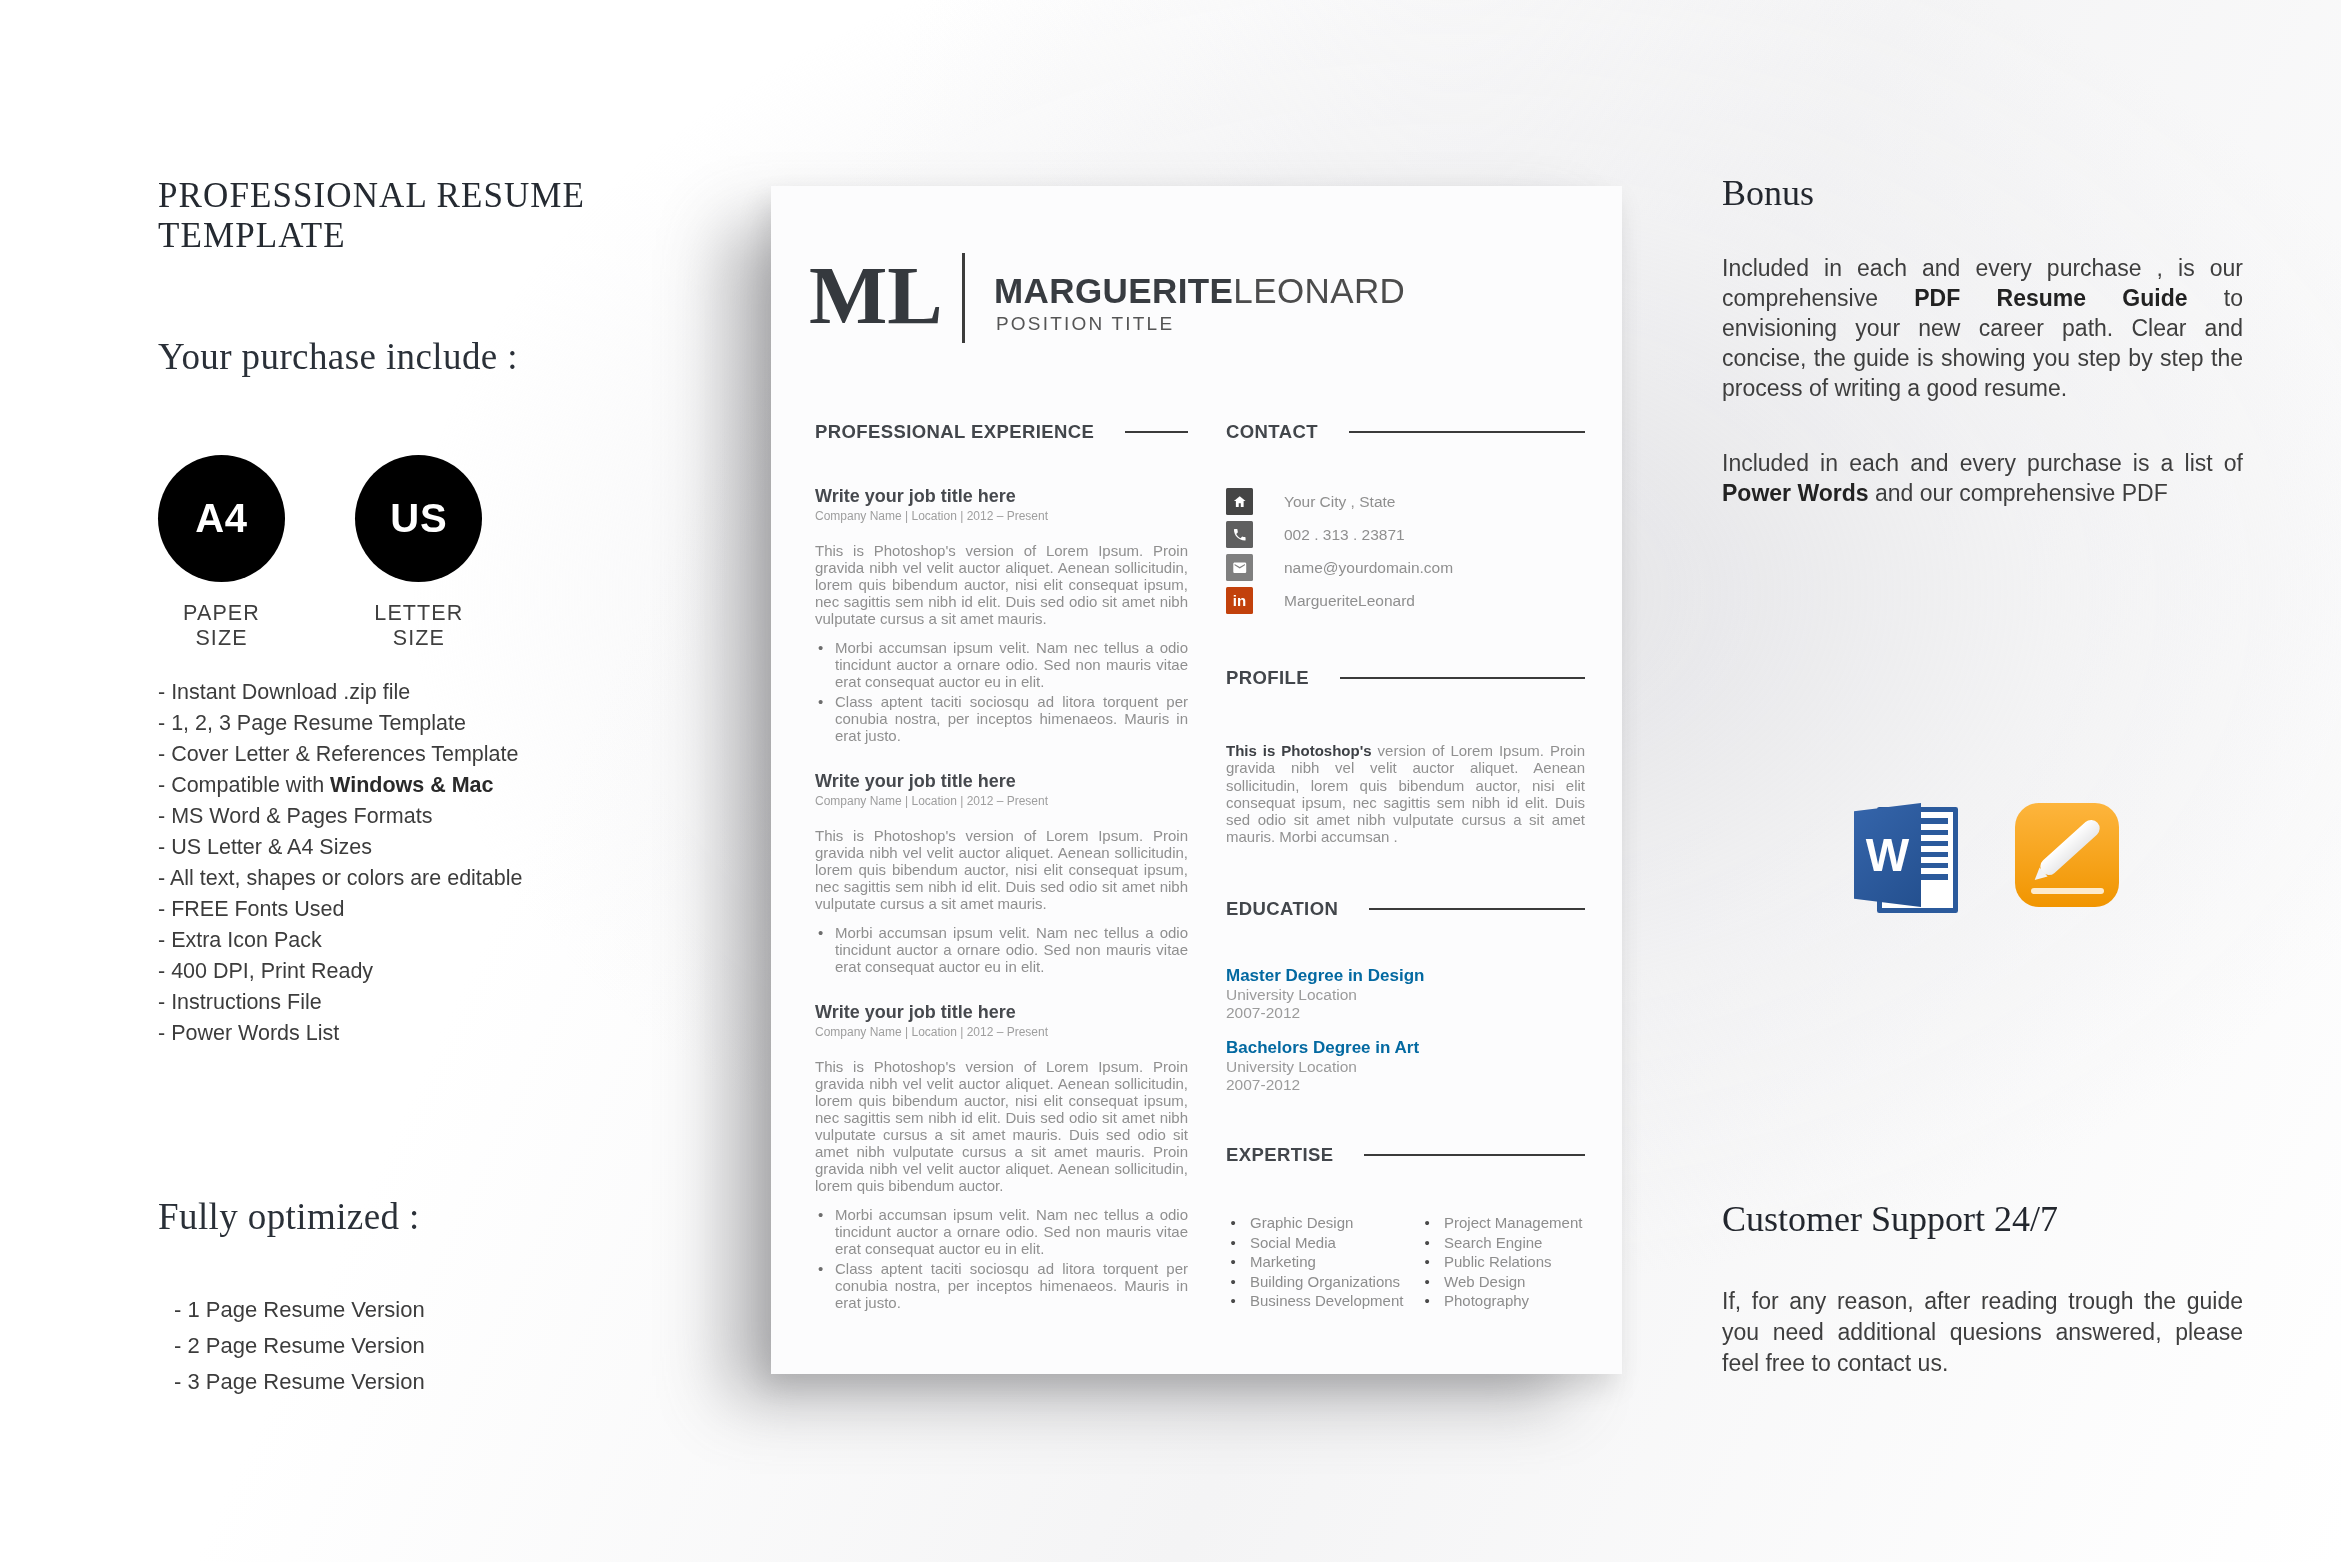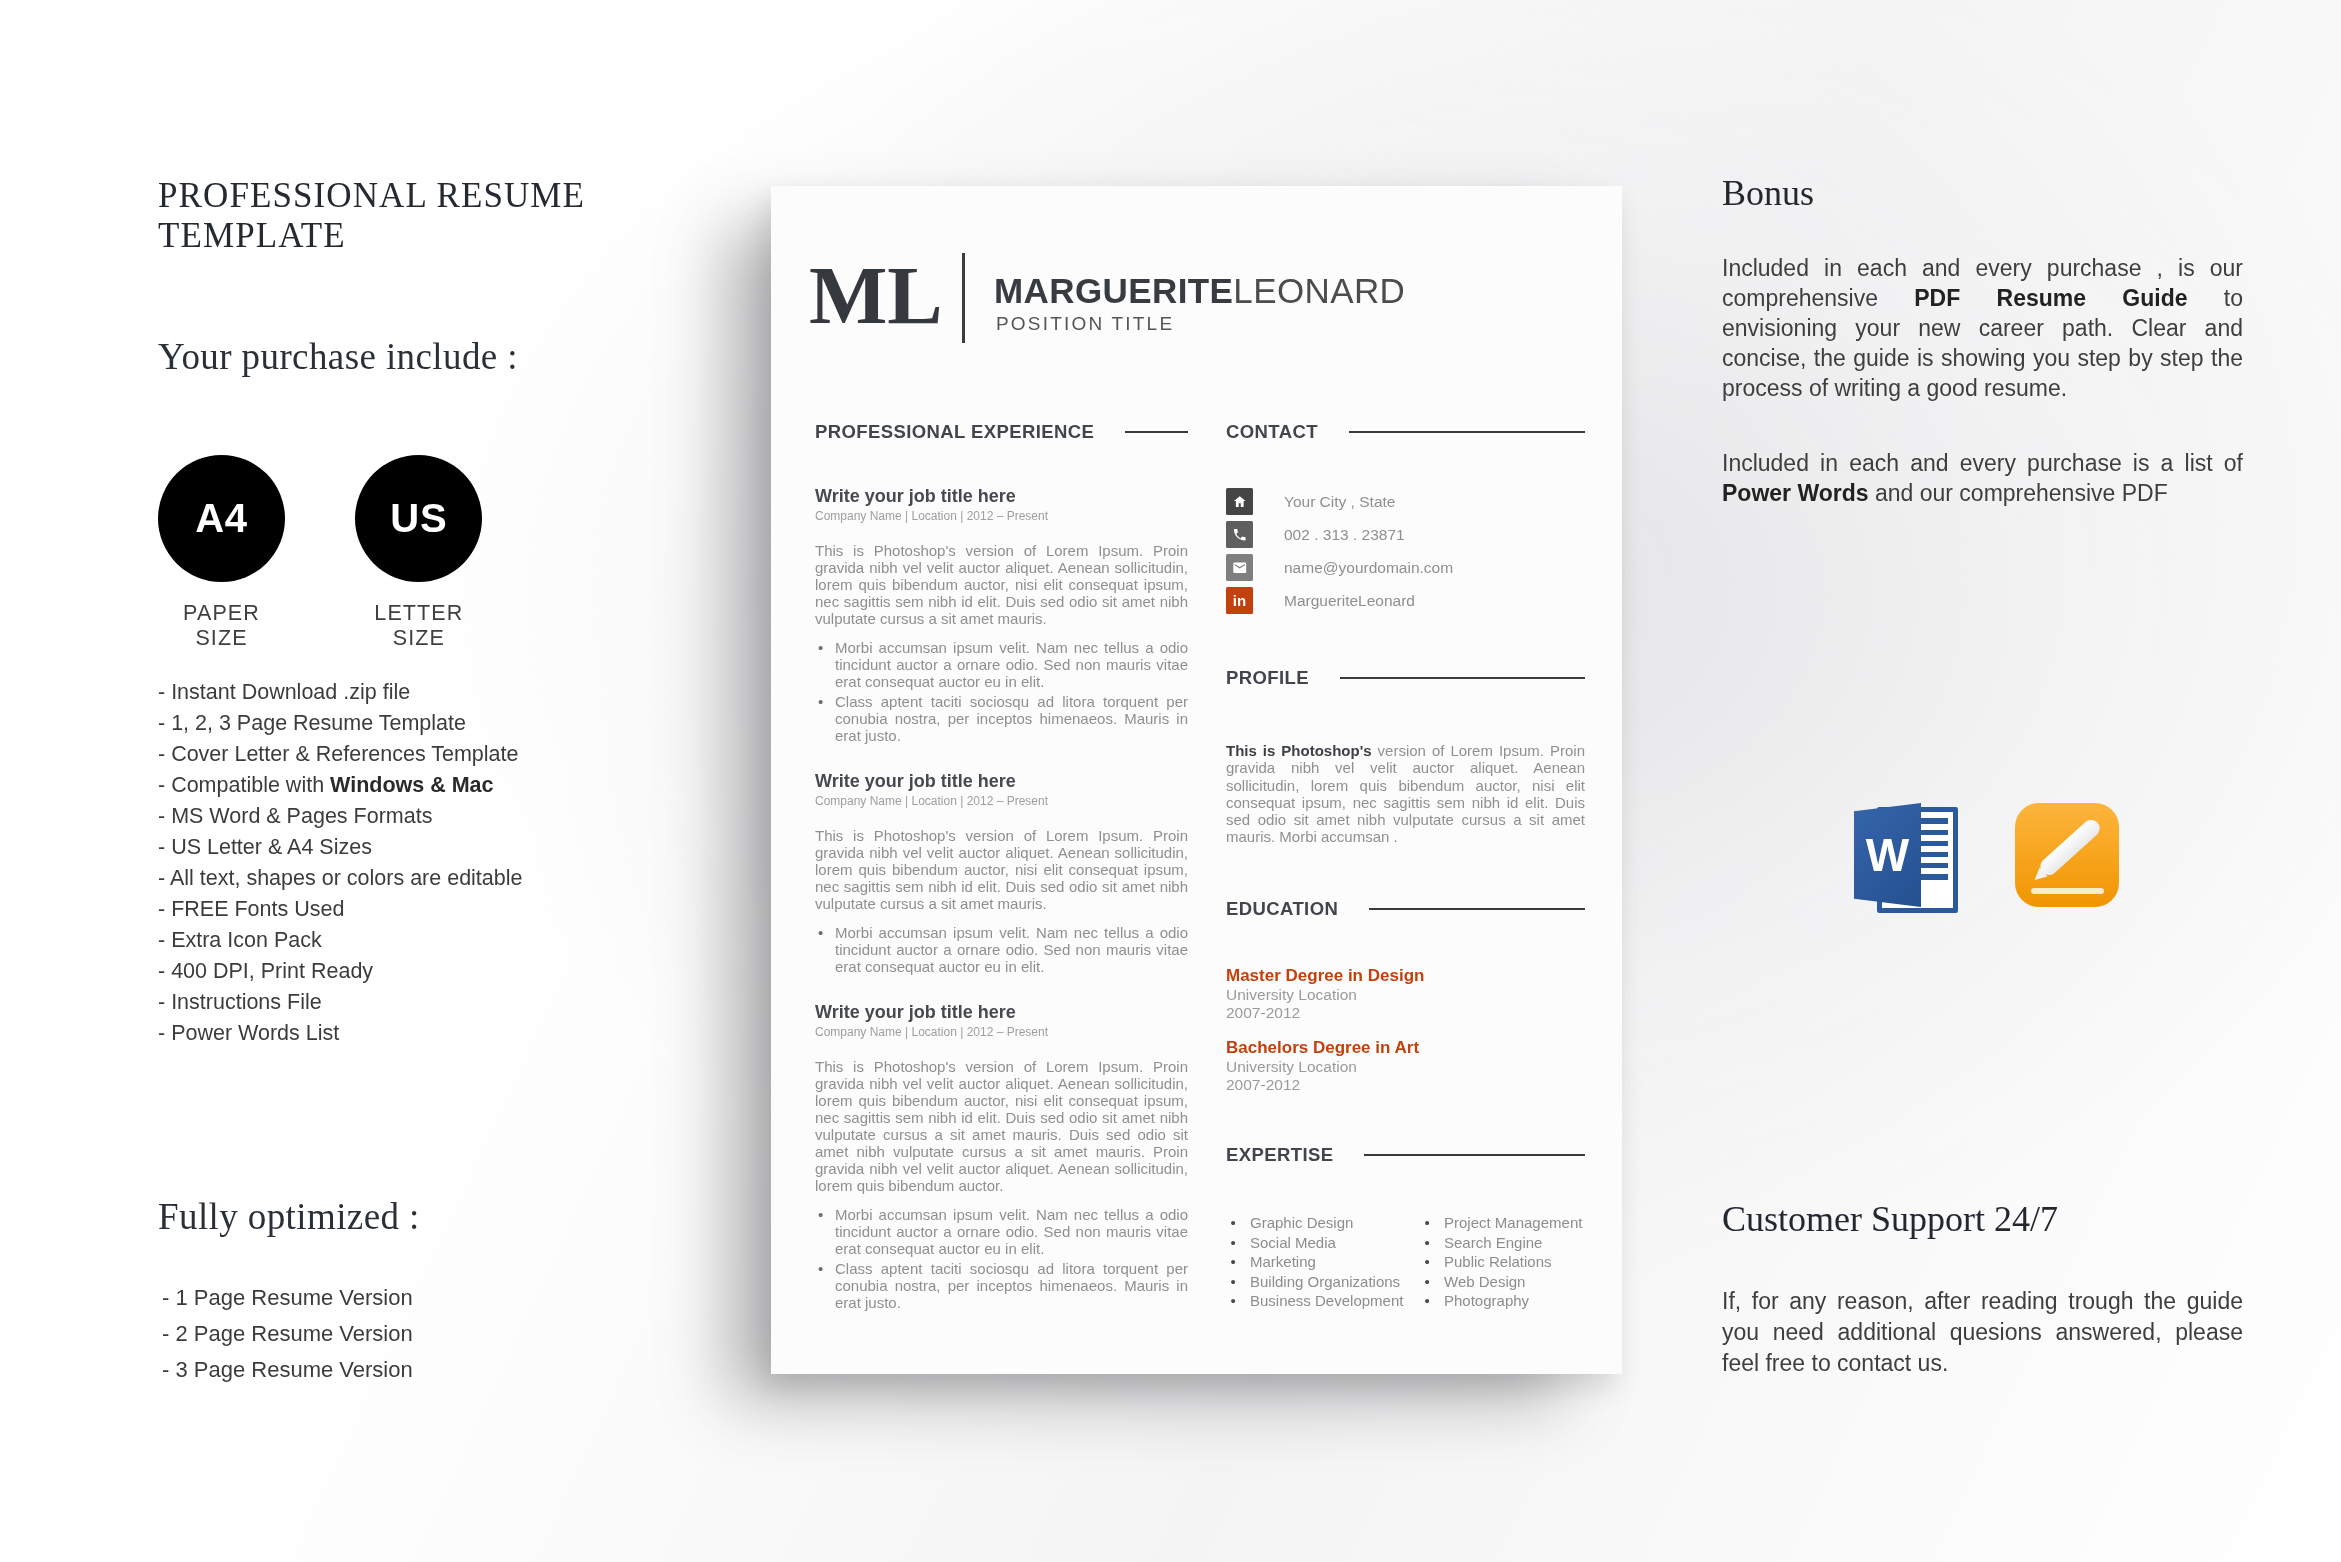--- a/index.html
+++ b/index.html
@@ -33,21 +33,21 @@
   }
   .badge .badge-label{margin-top:19px;font-size:21.5px;letter-spacing:1.1px;color:#3f3f3f;}
   .features{position:absolute;top:491px;left:0;margin:0;padding:0;list-style:none;width:518px;}
   .features li{font-size:21.5px;line-height:31px;color:#3c3c3c;}
   .features b{font-weight:700;color:#2a2a2a;}
   .optimized-heading{
     position:absolute;top:1009px;left:0;margin:0;
     font-family:"Liberation Serif",serif;font-weight:400;
     font-size:37px;color:#2a3038;letter-spacing:0.4px;
   }
-  .optimized-list{position:absolute;top:1090px;left:0;margin:4px;padding:0;list-style:none;}
+  .optimized-list{position:absolute;top:1090px;left:0;margin:16px;padding:0;list-style:none;}
   .optimized-list li{font-size:22px;line-height:36px;color:#3c3c3c;}
 
   
   .sheet{
     position:absolute;left:771px;top:186px;width:851px;height:1188px;
     background:#fcfcfd;
     box-shadow:-52px 33px 63px -9px rgba(95,95,100,0.45), -6px 13.3px 26px rgba(0,0,0,0.12);
   }
   .sheet .logo{
     position:absolute;left:38px;top:68px;margin:0;
@@ -86,21 +86,21 @@
   .c-ico .in-txt{color:#fff;font-weight:700;font-size:15px;line-height:1;}
   .c-txt{margin-left:31px;font-size:15.5px;color:#8f8f8f;}
 
   .profile-head{position:absolute;top:246px;left:0;width:100%;}
   .profile-para{position:absolute;top:321px;left:0;width:100%;margin:0;font-size:15px;line-height:17.3px;color:#909090;text-align:justify;}
   .profile-para b{color:#3d4045;font-weight:700;}
 
   .edu-head{position:absolute;top:477px;left:0;width:100%;}
   .edu-entries{position:absolute;top:544px;left:0;}
   .edu-entry{margin-bottom:15px;}
-  .edu-degree{font-size:17px;font-weight:700;color:#c2410c;line-height:21px;}
+  .edu-degree{font-size:17px;font-weight:700;color:#0369a1;line-height:21px;}
   .edu-school,.edu-years{font-size:15.5px;color:#9b9b9b;line-height:18px;}
 
   .exp-head{position:absolute;top:723px;left:0;width:100%;}
   .exp-cols{position:absolute;top:792px;left:0;width:100%;}
   .exp-col{position:absolute;top:0;margin:0;padding:0;list-style:none;}
   .exp-col.c1{left:0;}
   .exp-col.c2{left:194px;}
   .exp-col li{position:relative;padding-left:24px;font-size:15px;line-height:19.6px;color:#8d8d8d;}
   .exp-col li::before{content:"\2022";position:absolute;left:4.4px;color:#4a4a4a;}
 

